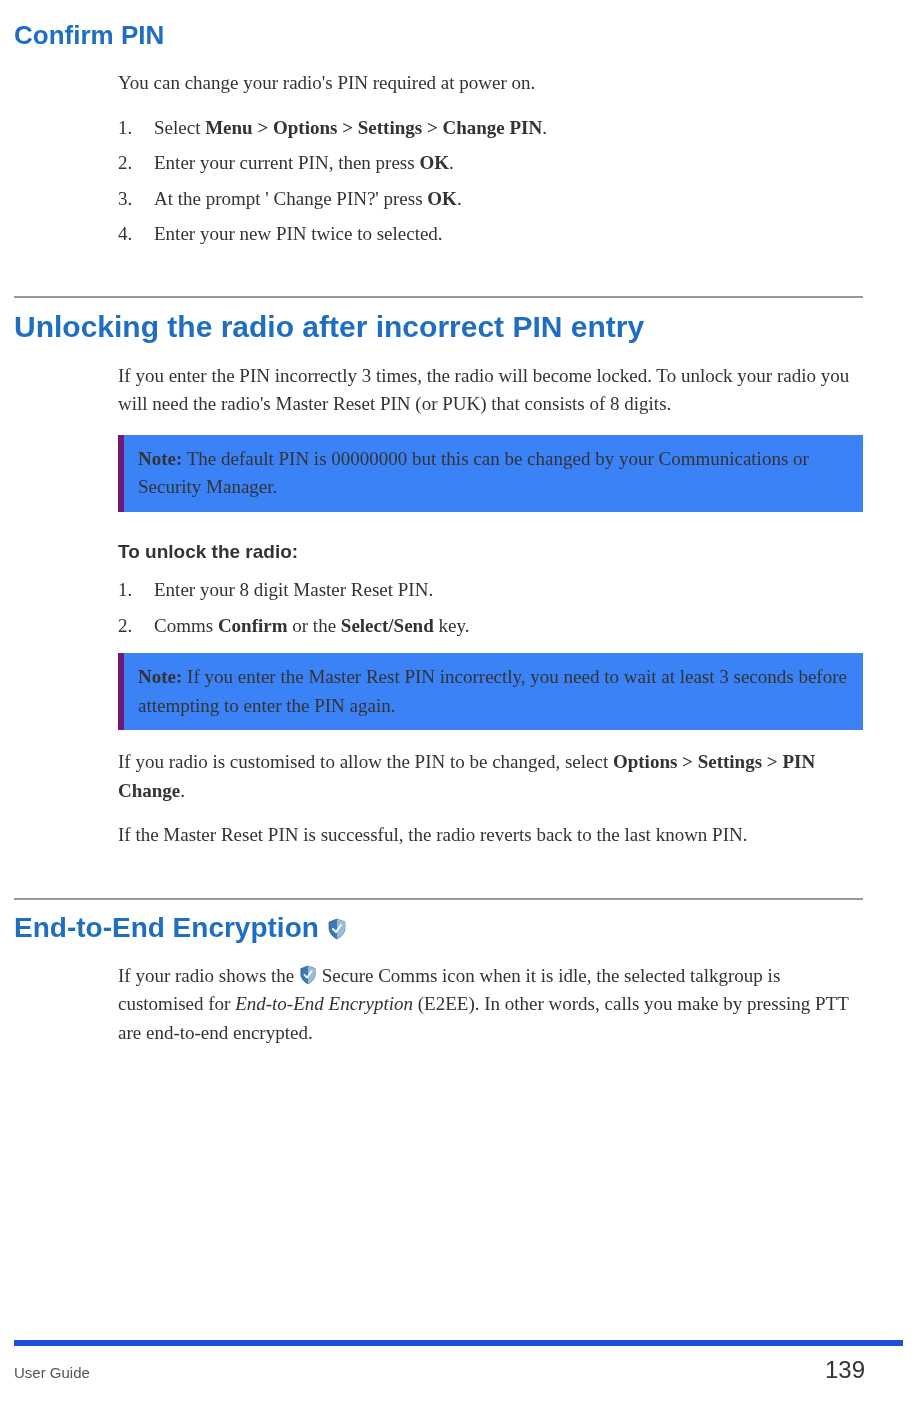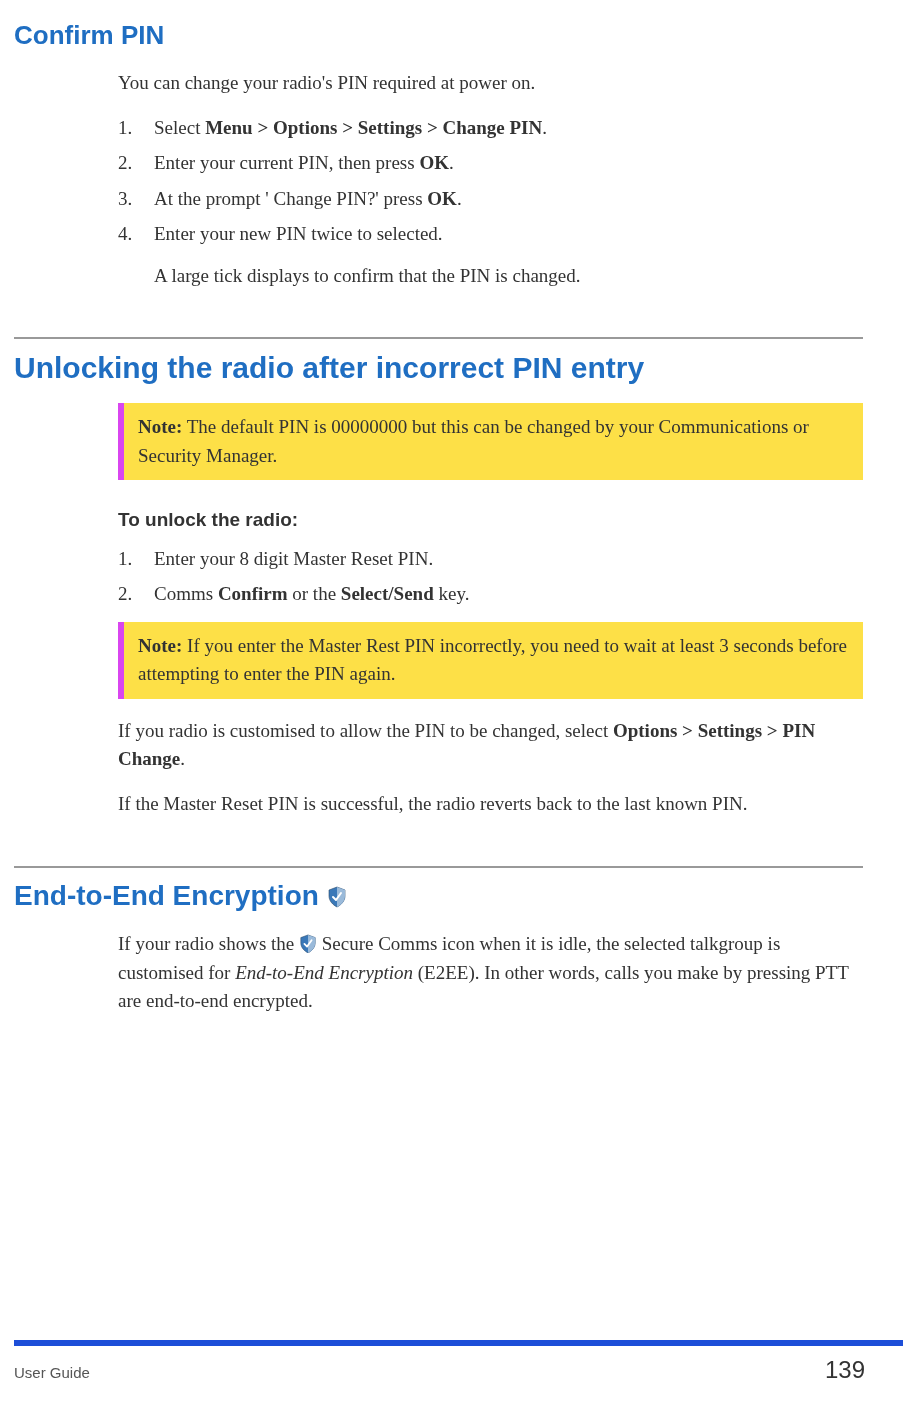--- a/index.html
+++ b/index.html
@@ -48,22 +48,22 @@
     font-size: 19px;
     color: #333;
   }
   .ol .marker {
     min-width: 22px;
     text-align: left;
   }
   .ol .li-content { flex: 1; }
   .ol .li-content .sub-p { margin-top: 14px; }
   .note-box {
-    background: #fde047;
-    border-left: 6px solid #d946ef;
+    background: #3b82f6;
+    border-left: 6px solid #701a75;
     padding: 10px 16px 10px 14px;
     margin: 2px 0 18px 0;
     font-size: 19px;
     line-height: 1.5;
     color: #333;
   }
   .note-label { font-weight: 700; }
   .bold { font-weight: 700; }
   .italic { font-style: italic; }
   .sub-heading {
@@ -123,30 +123,30 @@
         <li class="li">
           <span class="marker">3.</span>
           <div class="li-content">
             <div><span>At the prompt ' Change PIN?' press </span><span class="bold">OK</span><span>.</span></div>
           </div>
         </li>
         <li class="li">
           <span class="marker">4.</span>
           <div class="li-content">
             <div><span>Enter your new PIN twice to selected.</span></div>
-            <div class="sub-p">A large tick displays to confirm that the PIN is changed.</div>
           </div>
         </li>
       </ol>
   </div>
 
   <hr class="section-line">
 
   <h2 class="h1 sz-b">Unlocking the radio after incorrect PIN entry</h2>
   <div class="body-indent">
+    <p>If you enter the PIN incorrectly 3 times, the radio will become locked. To unlock your radio you will need the radio's Master Reset PIN (or PUK) that consists of 8 digits.</p>
 
     <div class="note-box">
       <span class="note-label">Note:</span><span>  The default PIN is 00000000 but this can be changed by your Communications or Security Manager.</span>
     </div>
 
     <div class="sub-heading">To unlock the radio:</div>
 
     <ol class="ol" id="sec2-steps">
         <li class="li">
           <span class="marker">1.</span>

